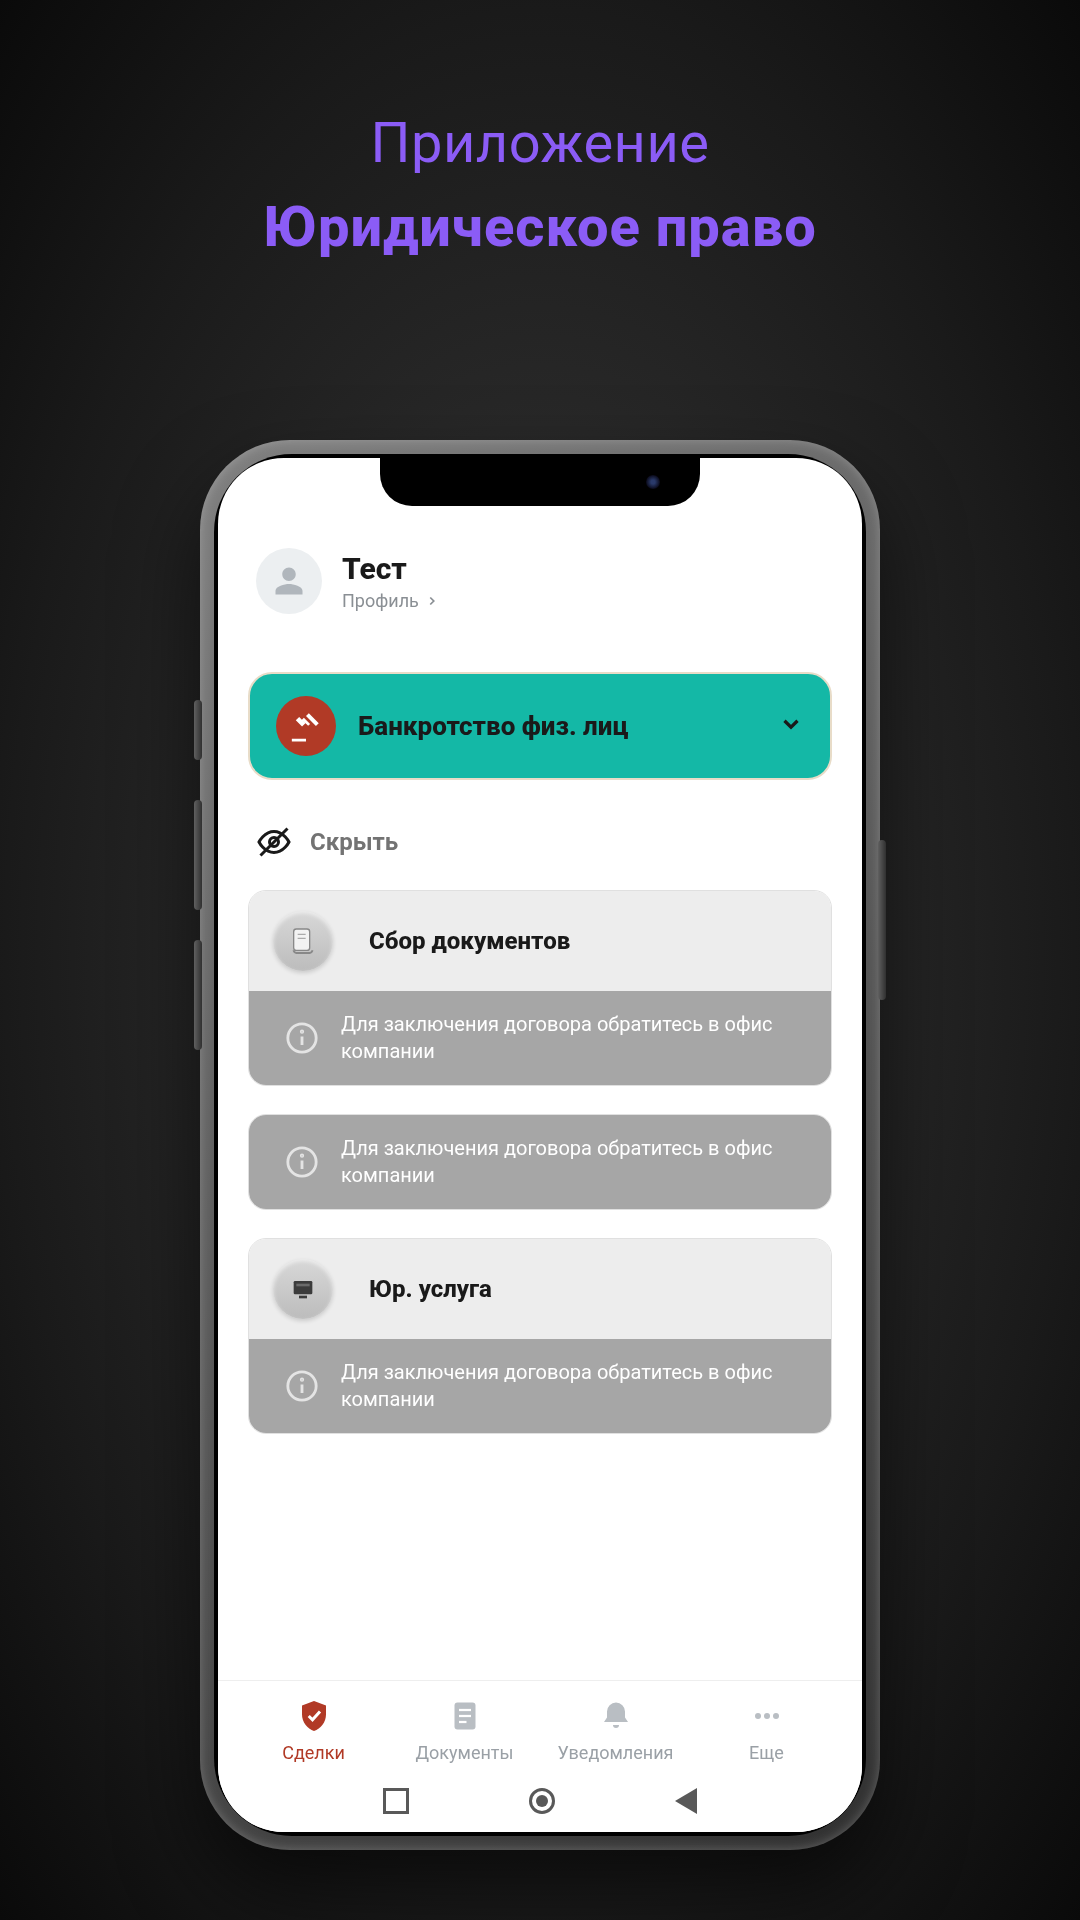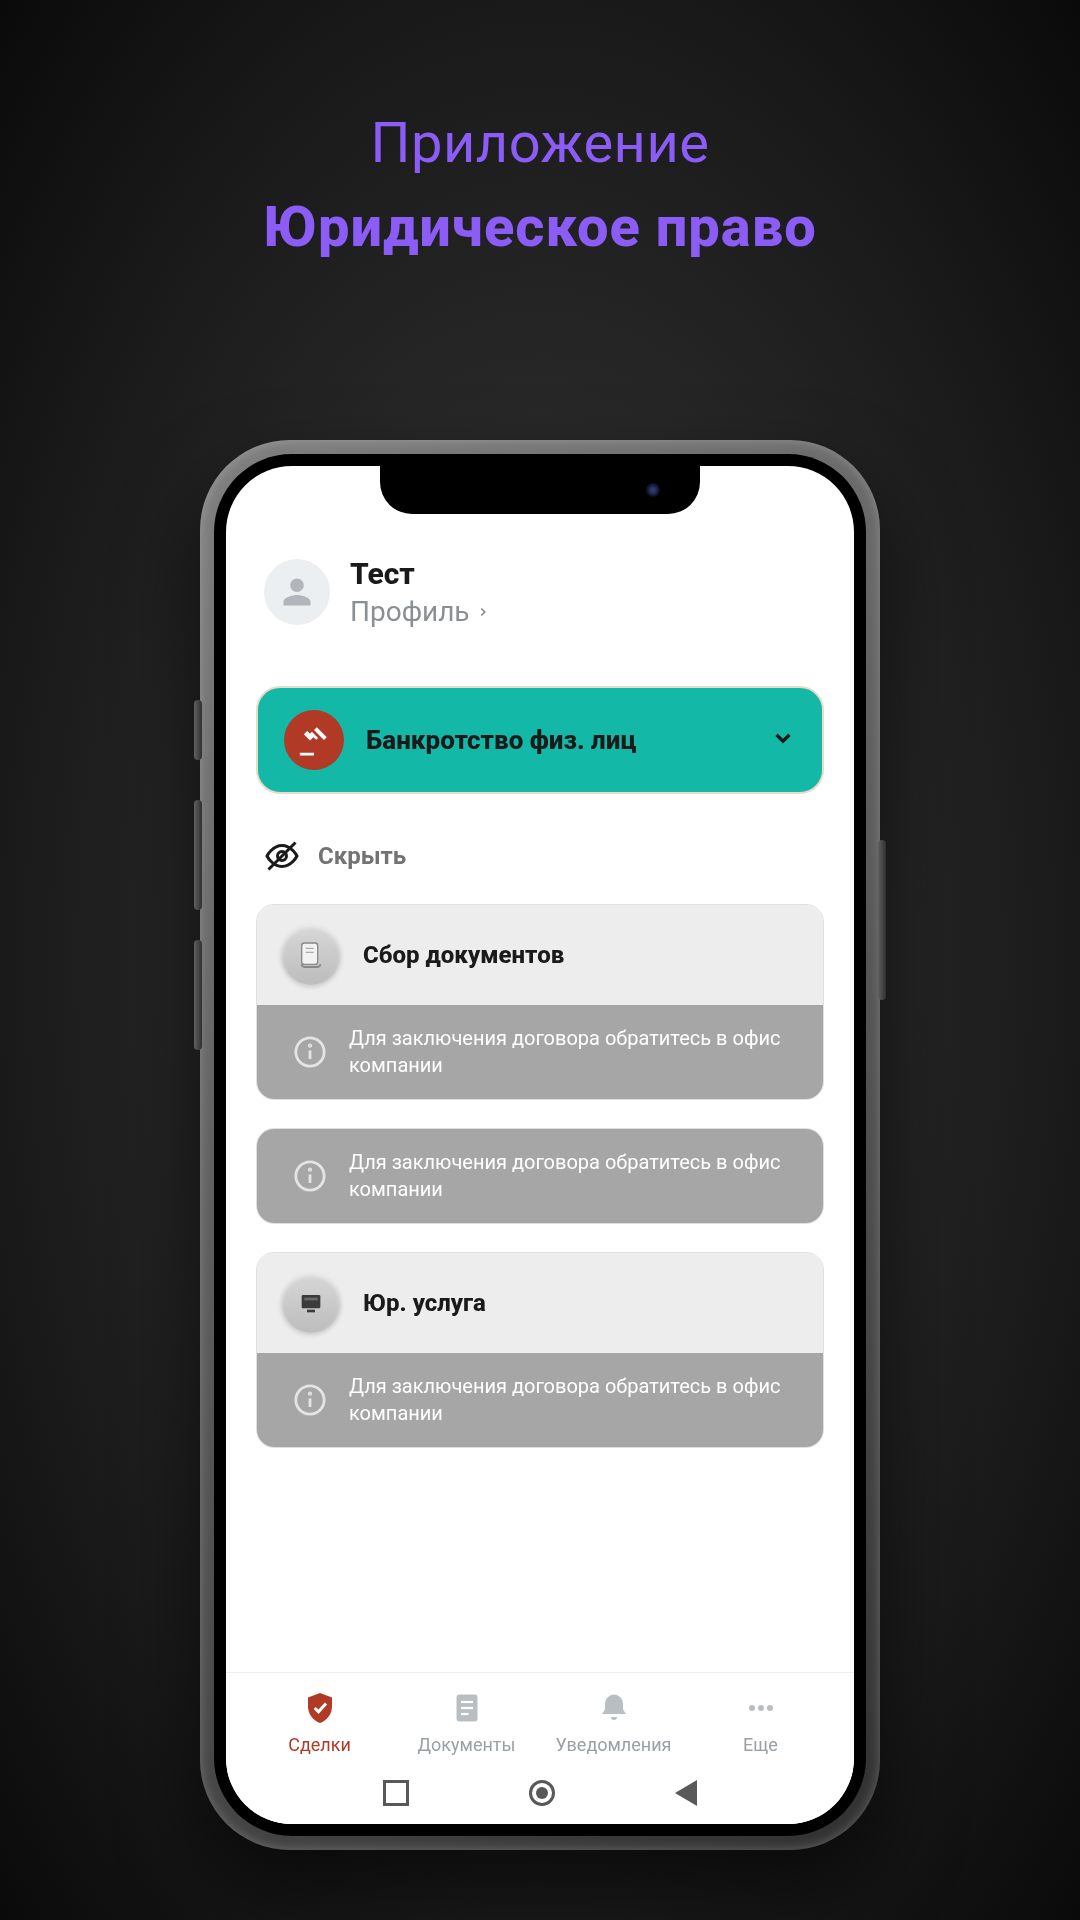--- a/index.html
+++ b/index.html
@@ -26,21 +26,21 @@
   height: 1410px;
   border-radius: 90px;
   background: linear-gradient(145deg, #808080, #303030);
   padding: 14px;
   box-shadow: 0 40px 80px rgba(0,0,0,0.6), inset 0 0 12px rgba(255,255,255,0.25);
 }
 .phone-inner {
   width: 100%; height: 100%;
   background: #000;
   border-radius: 78px;
-  padding: 12px;
+  padding: 4px;
 }
 .screen {
   width: 100%; height: 100%;
   background: #fff;
   border-radius: 66px;
   position: relative;
   overflow: hidden;
 }
 .notch {
   position: absolute;
@@ -62,21 +62,21 @@
 .sb-r  { right:-6px; top:400px; width:8px; height:160px; }
 
 
 .app { position:absolute; inset:0; padding: 90px 30px 0; display:flex; flex-direction:column; }
 
 
 .profile { display:flex; align-items:center; gap:20px; padding: 0 8px 28px; }
 .avatar { width:66px; height:66px; border-radius:50%; background:#eceff1; display:flex; align-items:center; justify-content:center; }
 .avatar svg { width:36px; height:36px; fill:#b0b6bc; }
 .profile-name { font-size:30px; font-weight:800; color:#1a1a1a; }
-.profile-link { font-size:28px; color:#8a8f94; margin-top:4px; display:flex; align-items:center; gap:6px; }
+.profile-link { font-size:18px; color:#8a8f94; margin-top:4px; display:flex; align-items:center; gap:6px; }
 .profile-link svg { width:14px; height:14px; fill:#8a8f94; }
 
 
 .category {
   margin-top: 30px;
   background:#14b8a6;
   border:2px solid #e8dcc8;
   border-radius:24px;
   padding:22px 26px;
   display:flex; align-items:center; gap:22px;
@@ -87,21 +87,21 @@
 .chevron svg { width:26px; height:26px; stroke:#1a1a1a; stroke-width:3; fill:none; }
 
 
 .hide-row { display:flex; align-items:center; gap:18px; padding: 44px 8px 30px; }
 .hide-row svg { width:36px; height:36px; stroke:#1a1a1a; stroke-width:2; fill:none; }
 .hide-label { font-size:24px; color:#737373; font-weight:700; }
 
 
 .cards { display:flex; flex-direction:column; gap:28px; }
 .card { border-radius:18px; overflow:hidden; border:1px solid #e0e0e0; }
-.card-top { background:#ededed; padding:20px 24px; display:flex; align-items:center; gap:22px; }
+.card-top { background:#ededed; padding:20px 24px; display:flex; align-items:center; gap:36px; }
 .card-ico { width:60px; height:60px; border-radius:50%; background:linear-gradient(180deg,#d8d8d8,#bcbcbc); display:flex; align-items:center; justify-content:center; box-shadow: inset 0 2px 4px rgba(255,255,255,0.6), 0 2px 4px rgba(0,0,0,0.15); }
 .card-ico svg { width:32px; height:32px; }
 .card-title { font-size:24px; font-weight:800; color:#1a1a1a; }
 .card-bot { background:#a6a6a6; padding:20px 24px; display:flex; align-items:center; gap:22px; }
 .info-ico { width:34px; height:34px; flex:none; margin-left: 12px; }
 .info-ico svg { width:34px; height:34px; stroke:#e4e4e4; stroke-width:2; fill:none; }
 .card-sub { font-size:20px; color:#fff; line-height:1.35; }
 
 
 .tabbar {

